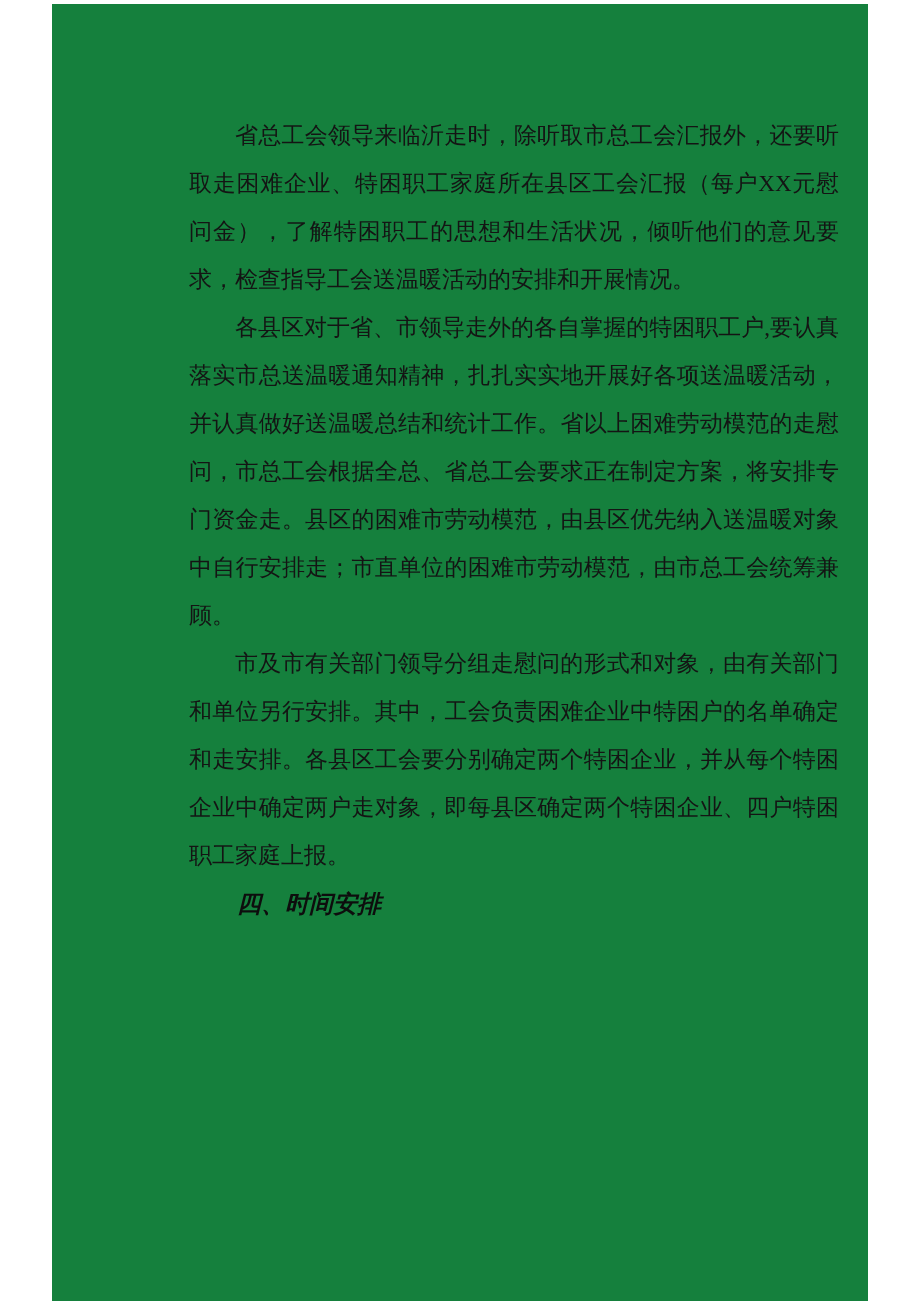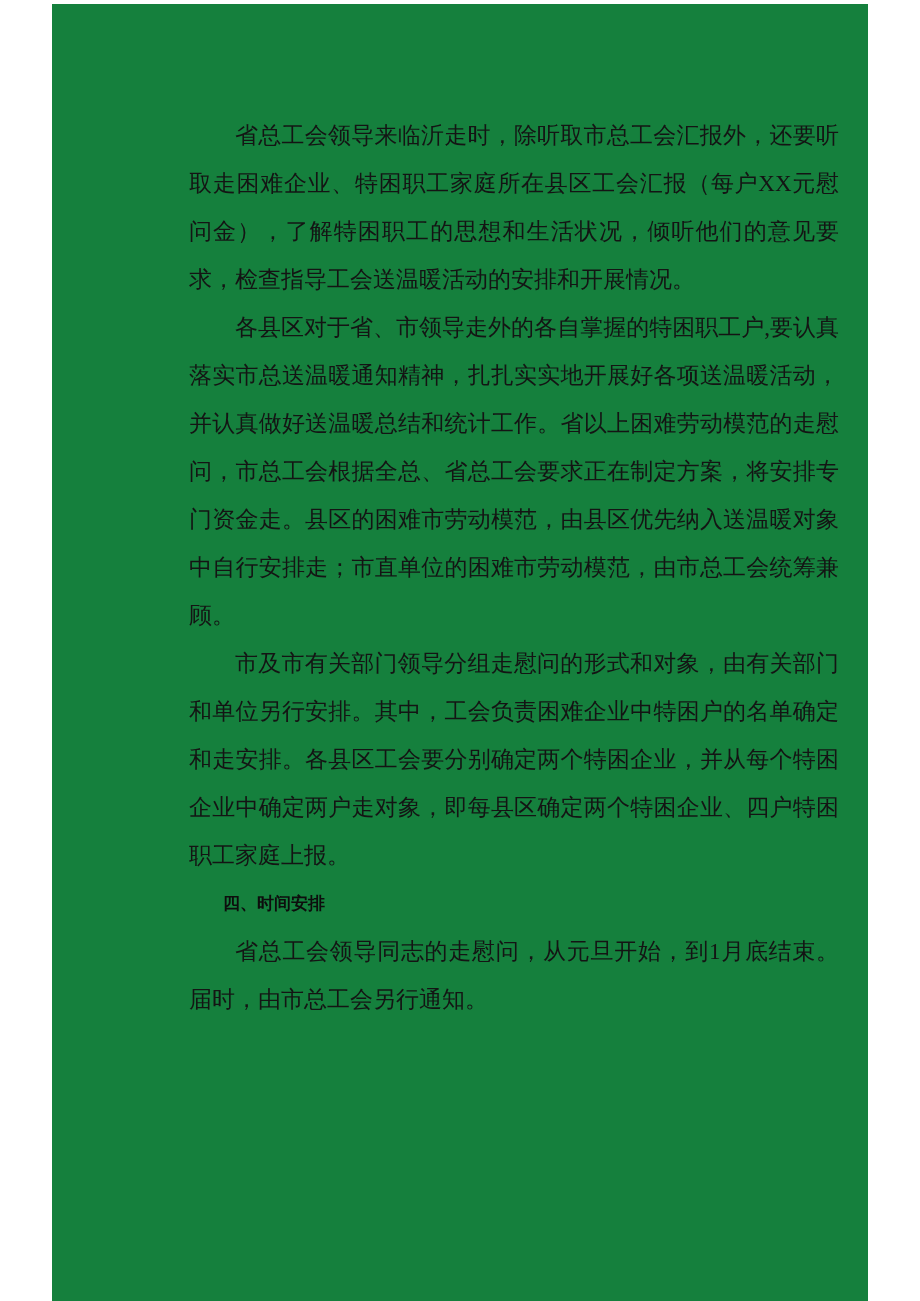--- a/index.html
+++ b/index.html
@@ -30,30 +30,30 @@
     margin: 0;
     padding: 0;
     text-indent: 2em;
     white-space: pre-line;
   }
   .content h2.heading {
     margin: 0;
     padding: 0;
     font-family: "Liberation Sans", "DejaVu Sans", sans-serif;
     font-weight: 700;
-    font-size: 17px;
+    font-size: 24px;
     line-height: 48px;
     text-indent: 2em;
     color: #0d0d0d;
+    font-style: italic;
   }
 </style>
 </head>
 <body>
 
 <div class="page">
   <div class="content">
     <p>省总工会领导来临沂走时，除听取市总工会汇报外，还要听取走困难企业、特困职工家庭所在县区工会汇报（每户XX元慰问金），了解特困职工的思想和生活状况，倾听他们的意见要求，检查指导工会送温暖活动的安排和开展情况。</p>
     <p>各县区对于省、市领导走外的各自掌握的特困职工户,要认真落实市总送温暖通知精神，扎扎实实地开展好各项送温暖活动，并认真做好送温暖总结和统计工作。省以上困难劳动模范的走慰问，市总工会根据全总、省总工会要求正在制定方案，将安排专门资金走。县区的困难市劳动模范，由县区优先纳入送温暖对象中自行安排走；市直单位的困难市劳动模范，由市总工会统筹兼顾。</p>
     <p>市及市有关部门领导分组走慰问的形式和对象，由有关部门和单位另行安排。其中，工会负责困难企业中特困户的名单确定和走安排。各县区工会要分别确定两个特困企业，并从每个特困企业中确定两户走对象，即每县区确定两个特困企业、四户特困职工家庭上报。</p>
     <h2 class="heading">四、时间安排</h2>
-    <p>省总工会领导同志的走慰问，从元旦开始，到1月底结束。届时，由市总工会另行通知。</p>
   </div>
 </div>
 
 </body></html>

